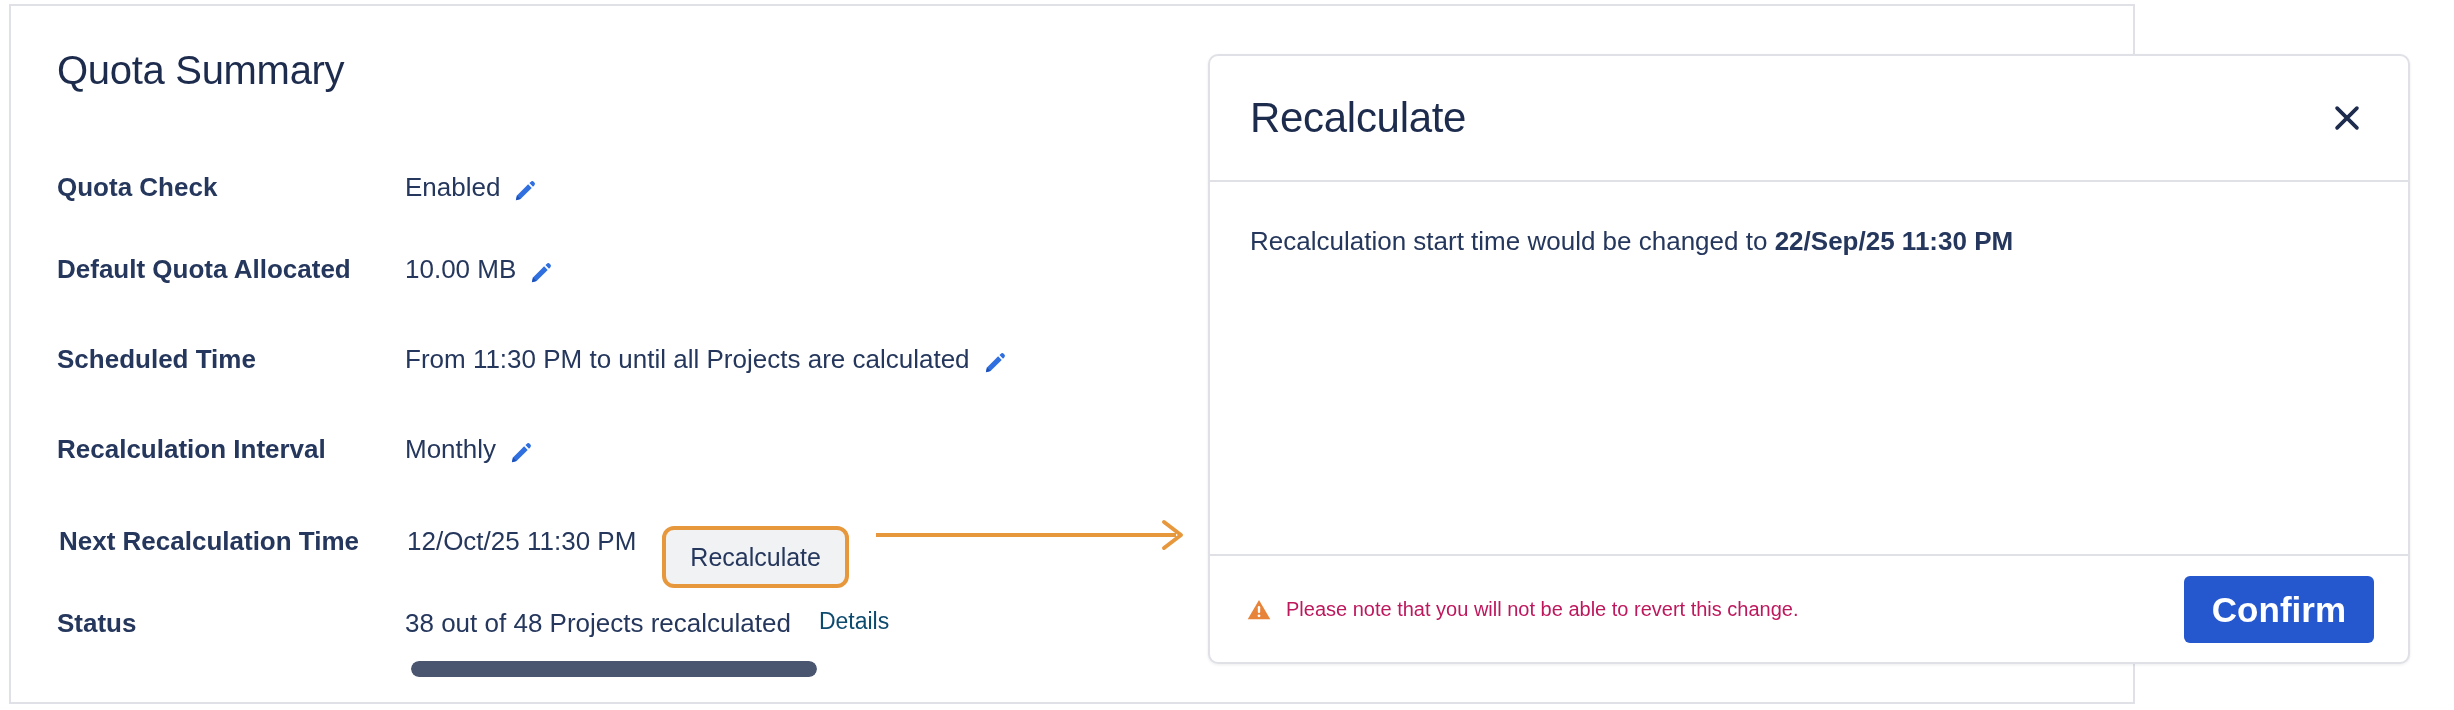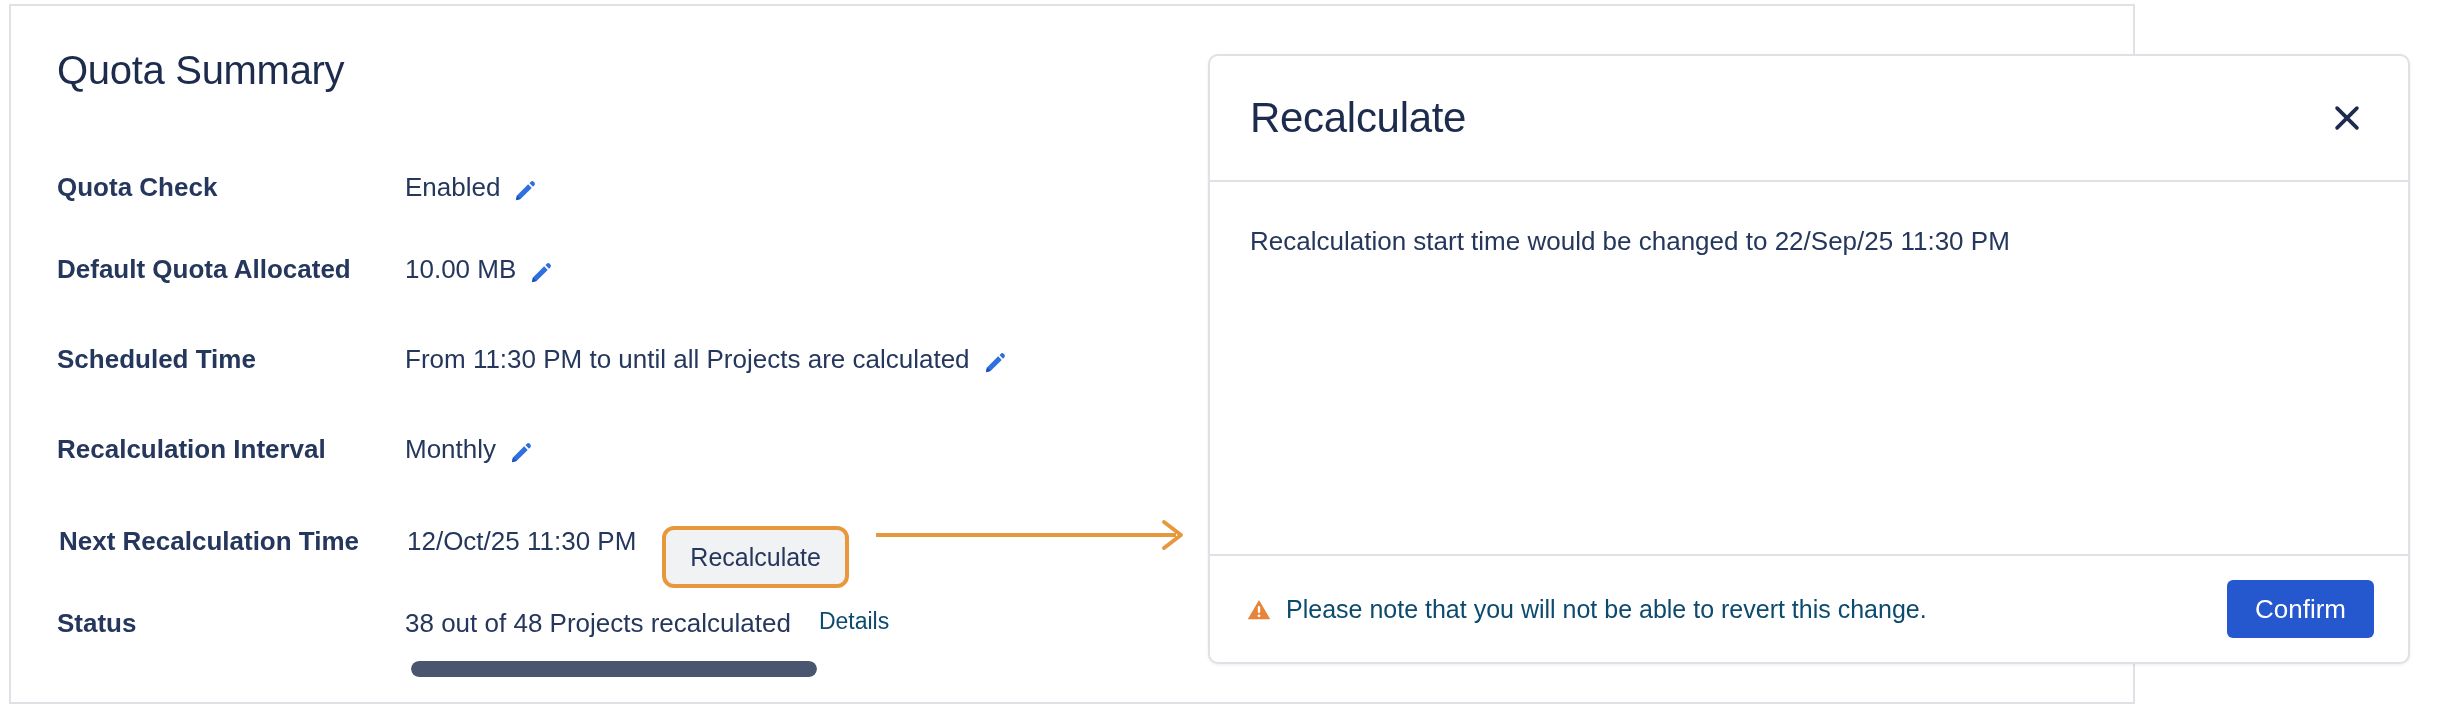--- a/index.html
+++ b/index.html
@@ -181,21 +181,21 @@
     padding: 42px 40px 0 40px;
     box-sizing: border-box;
   }
 
   .modal-body-text {
     font-size: 26px;
     color: #25375c;
     line-height: 1.35;
   }
   .modal-body-text b {
-    font-weight: normal;
+    font-weight: bold;
   }
 
   .modal-footer {
     height: 108px;
     flex: 0 0 108px;
     border-top: 2px solid #dfe1e6;
     display: flex;
     align-items: center;
     justify-content: space-between;
     padding: 0 34px 0 36px;
@@ -208,32 +208,32 @@
     gap: 14px;
   }
   .warning-icon {
     width: 26px;
     height: 26px;
     flex: 0 0 auto;
     position: relative;
     top: 1px;
   }
   .warning-text {
-    font-size: 25px;
-    color: #0c4a6e;
+    font-size: 20px;
+    color: #be185d;
     line-height: 1;
   }
 
   .confirm-btn {
     background: #2557cf;
     color: #ffffff;
     border: none;
     border-radius: 6px;
-    font-size: 26px;
-    font-weight: normal;
+    font-size: 35px;
+    font-weight: bold;
     font-family: "Liberation Sans", sans-serif;
     padding: 16px 28px;
     cursor: pointer;
     line-height: 1;
   }
 </style>
 </head>
 <body>
 
 <div class="page-frame">

